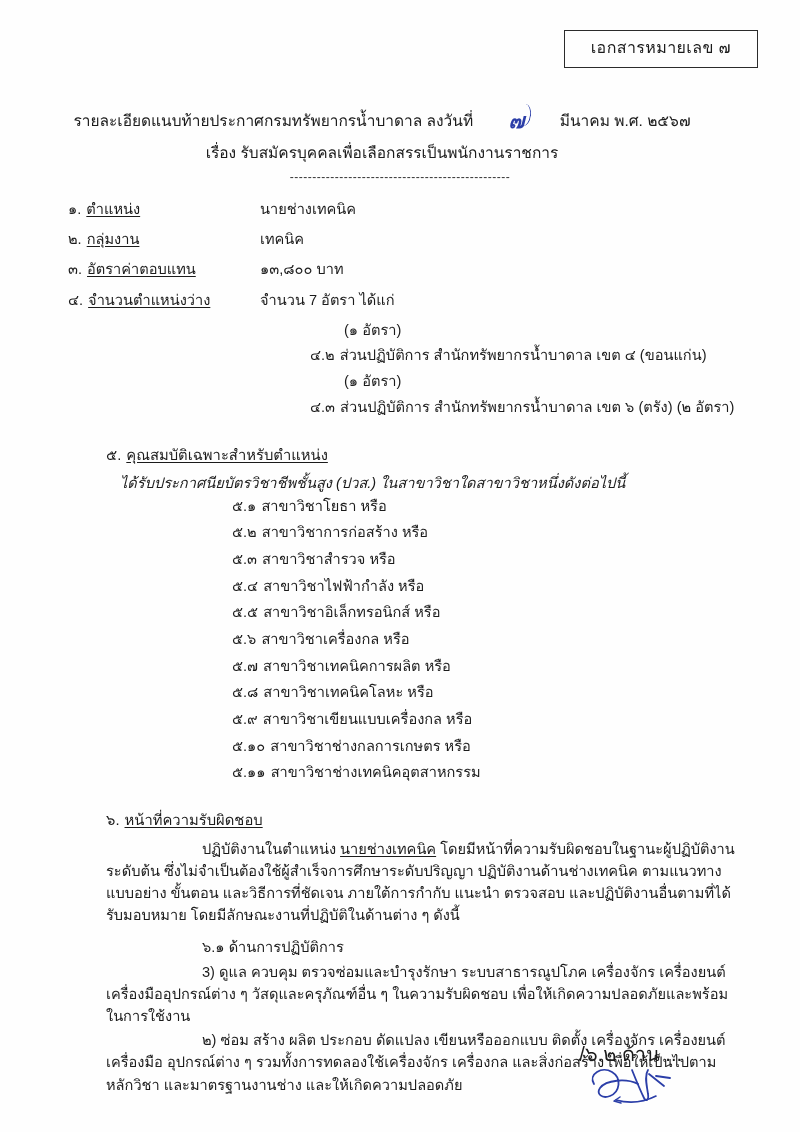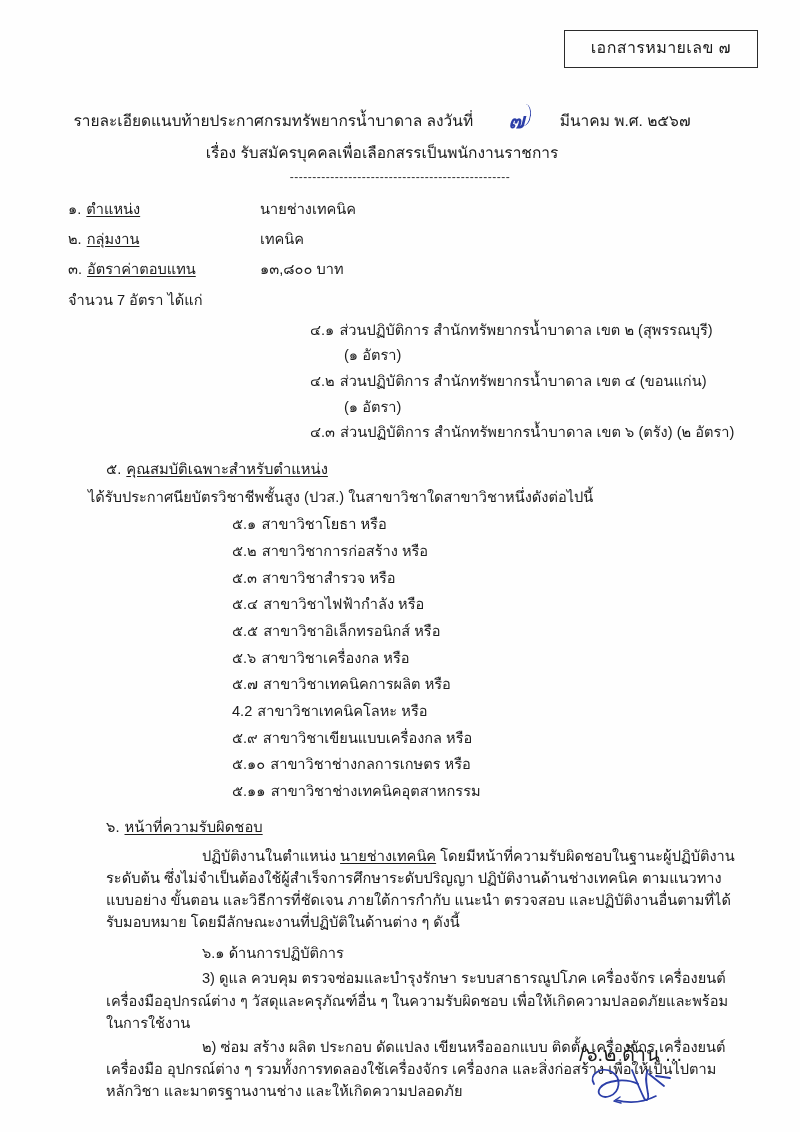--- a/index.html
+++ b/index.html
@@ -131,33 +131,33 @@
     white-space: nowrap;
   }
   .sub-item .idx { margin-right: 5px; }
   .sub-sub {
     padding-left: 34px;
     margin-bottom: 3.5px;
   }
 
   .section-head {
     padding-left: 106px;
-    margin-top: 14px;
+    margin-top: 26px;
     margin-bottom: 6px;
     font-size: 14.8px;
   }
   .section-head .num { margin-right: 5px; }
   .section-head .lbl {
     text-decoration: underline;
     text-underline-offset: 2px;
   }
 
   .qual-intro {
-    padding-left: 88px;
-    margin-bottom: 5px;
+    padding-left: 120px;
+    font-style: italic;
   }
   .qual-list { padding-left: 232px; }
   .qual-item {
     margin-bottom: 4.5px;
     white-space: nowrap;
   }
   .qual-item .idx { margin-right: 5px; }
 
   .para {
     padding-left: 106px;
@@ -234,27 +234,27 @@
       </div>
       <div class="field-value">เทคนิค</div>
     </div>
     <div class="field-row">
       <div class="field-label">
         <span class="num">๓.</span><span class="lbl">อัตราค่าตอบแทน</span>
       </div>
       <div class="field-value">๑๓,๘๐๐ บาท</div>
     </div>
     <div class="field-row">
+      <div class="field-label">
+        <span class="num">๔.</span><span class="lbl">จำนวนตำแหน่งว่าง</span>
+      </div>
       <div class="field-value">จำนวน 7 อัตรา ได้แก่</div>
     </div>
 
     <div class="sub-list">
-      <div class="sub-item">
-        <span class="idx">๔.๑</span><span>ส่วนปฏิบัติการ สำนักทรัพยากรน้ำบาดาล เขต ๒ (สุพรรณบุรี)</span>
-      </div>
       <div class="sub-sub">(๑ อัตรา)</div>
       <div class="sub-item">
         <span class="idx">๔.๒</span><span>ส่วนปฏิบัติการ สำนักทรัพยากรน้ำบาดาล เขต ๔ (ขอนแก่น)</span>
       </div>
       <div class="sub-sub">(๑ อัตรา)</div>
       <div class="sub-item">
         <span class="idx">๔.๓</span><span>ส่วนปฏิบัติการ สำนักทรัพยากรน้ำบาดาล เขต ๖ (ตรัง) (๒ อัตรา)</span>
       </div>
     </div>
 
@@ -263,21 +263,21 @@
     </div>
     <div class="qual-intro">ได้รับประกาศนียบัตรวิชาชีพชั้นสูง (ปวส.) ในสาขาวิชาใดสาขาวิชาหนึ่งดังต่อไปนี้</div>
     <div class="qual-list">
       <div class="qual-item"><span class="idx">๕.๑</span><span>สาขาวิชาโยธา หรือ</span></div>
       <div class="qual-item"><span class="idx">๕.๒</span><span>สาขาวิชาการก่อสร้าง หรือ</span></div>
       <div class="qual-item"><span class="idx">๕.๓</span><span>สาขาวิชาสำรวจ หรือ</span></div>
       <div class="qual-item"><span class="idx">๕.๔</span><span>สาขาวิชาไฟฟ้ากำลัง หรือ</span></div>
       <div class="qual-item"><span class="idx">๕.๕</span><span>สาขาวิชาอิเล็กทรอนิกส์ หรือ</span></div>
       <div class="qual-item"><span class="idx">๕.๖</span><span>สาขาวิชาเครื่องกล หรือ</span></div>
       <div class="qual-item"><span class="idx">๕.๗</span><span>สาขาวิชาเทคนิคการผลิต หรือ</span></div>
-      <div class="qual-item"><span class="idx">4.2</span><span>สาขาวิชาเทคนิคโลหะ หรือ</span></div>
+      <div class="qual-item"><span class="idx">๕.๘</span><span>สาขาวิชาเทคนิคโลหะ หรือ</span></div>
       <div class="qual-item"><span class="idx">๕.๙</span><span>สาขาวิชาเขียนแบบเครื่องกล หรือ</span></div>
       <div class="qual-item"><span class="idx">๕.๑๐</span><span>สาขาวิชาช่างกลการเกษตร หรือ</span></div>
       <div class="qual-item"><span class="idx">๕.๑๑</span><span>สาขาวิชาช่างเทคนิคอุตสาหกรรม</span></div>
     </div>
 
     <div class="section-head">
       <span class="num">๖.</span><span class="lbl">หน้าที่ความรับผิดชอบ</span>
     </div>
     <div class="para indent-first">
       <span>ปฏิบัติงานในตำแหน่ง </span><span class="u-inline">นายช่างเทคนิค</span><span> โดยมีหน้าที่ความรับผิดชอบในฐานะผู้ปฏิบัติงานระดับต้น ซึ่งไม่จำเป็นต้องใช้ผู้สำเร็จการศึกษาระดับปริญญา ปฏิบัติงานด้านช่างเทคนิค ตามแนวทาง แบบอย่าง ขั้นตอน และวิธีการที่ชัดเจน ภายใต้การกำกับ แนะนำ ตรวจสอบ และปฏิบัติงานอื่นตามที่ได้รับมอบหมาย โดยมีลักษณะงานที่ปฏิบัติในด้านต่าง ๆ ดังนี้</span>

